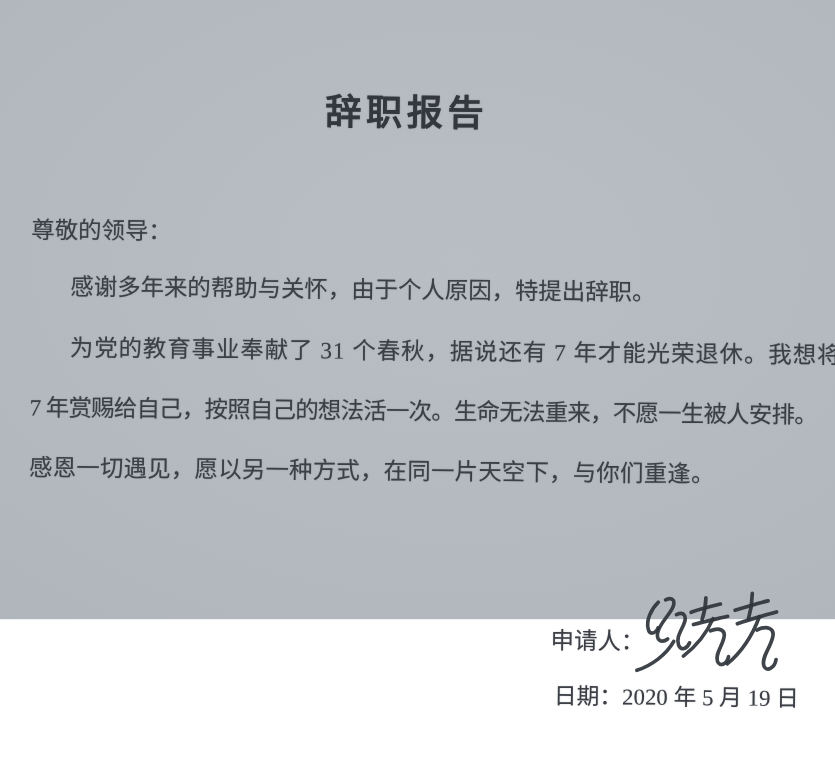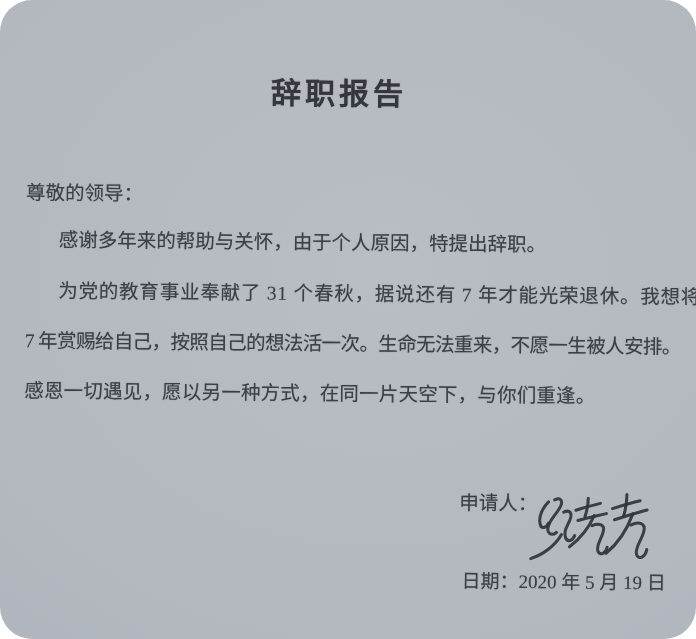--- a/index.html
+++ b/index.html
@@ -9,28 +9,27 @@
     height: 639px;
     overflow: hidden;
   }
   body {
     font-family: "Liberation Serif", "DejaVu Serif", serif;
   }
   
   .sheet {
     position: relative;
     width: 696px;
-    height: 639px;
+    height: 516px;
     background:
       radial-gradient(140% 125% at 55% 42%,
         #b8bec3 0%,
         #b2b8be 48%,
         #acb2b9 82%,
         #a7aeb5 100%);
-    border-radius: 32px;
   }
   .content {
     position: absolute;
     inset: 0;
     transform: rotate(0.55deg);
     transform-origin: 0 0;
     color: #3c3f46;
   }
   .content > * {
     position: absolute;
@@ -52,21 +51,21 @@
   .bodytext {
     font-size: 19.5px;
     line-height: 24px;
     text-shadow: 0 0 1px rgba(60,63,70,0.45);
   }
   .salutation { left: 28px; top: 181px; }
   .para1      { left: 28px; top: 228px; text-indent: 33px; }
   .p2l1       { left: 28px; top: 279px; text-indent: 33px; letter-spacing: 0.8px; }
   .p2l2       { left: 28px; top: 329px; letter-spacing: -0.6px; }
   .p2l3       { left: 28px; top: 379px; letter-spacing: 0.2px; }
-  .signer-row { left: 464px; top: 487px; }
+  .signer-row { left: 464px; top: 519px; }
   .date-row   { left: 467px; top: 565px; font-size: 19px; }
   .signature {
     left: 532px;
     top: 485px;
     width: 122px;
     height: 74px;
   }
   .signature path {
     fill: none;
     stroke: #2f343b;

